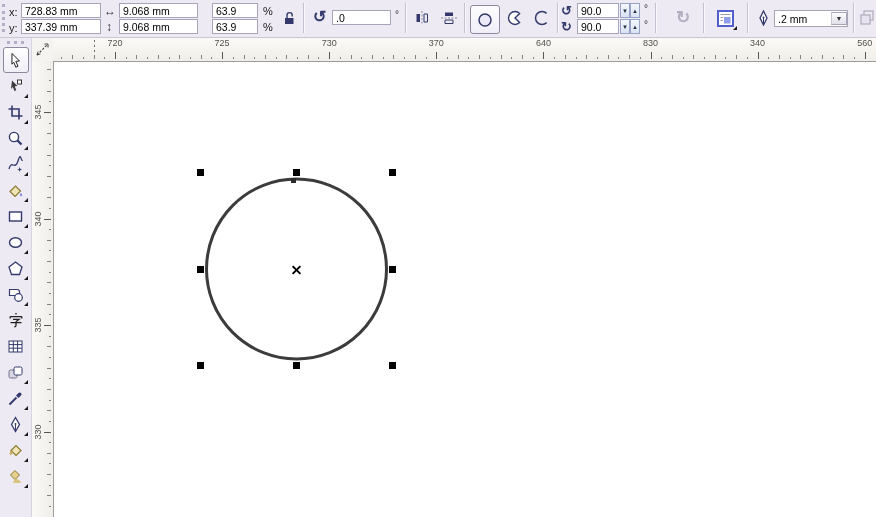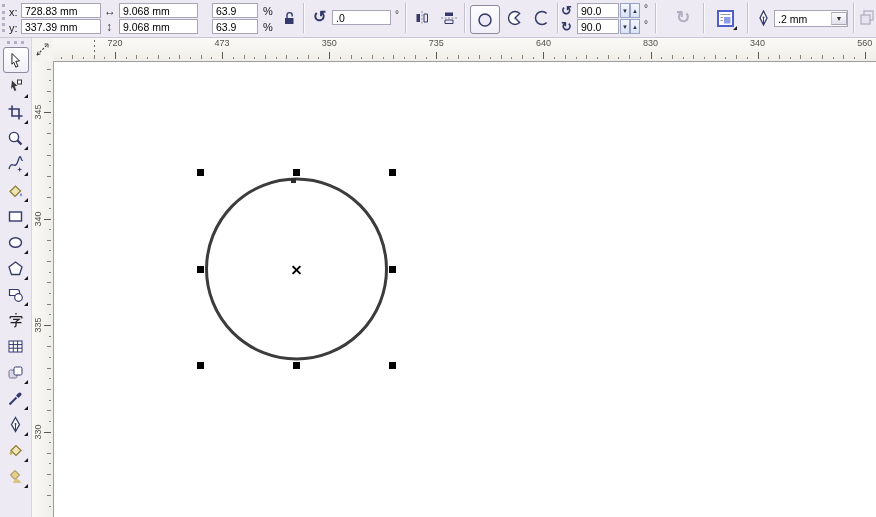--- a/index.html
+++ b/index.html
@@ -333,43 +333,43 @@
     <div class="tick half" style="left: 94.71px;"></div>
     <div class="tick" style="left: 105.42px;"></div>
     <div class="tick half" style="left: 116.13px;"></div>
     <div class="tick" style="left: 126.84px;"></div>
     <div class="tick half" style="left: 137.55px;"></div>
     <div class="tick" style="left: 148.26px;"></div>
     <div class="tick half" style="left: 158.97px;"></div>
     <div class="tick" style="left: 169.68px;"></div>
     <div class="tick half" style="left: 180.39px;"></div>
     <div class="tick major" style="left: 191.1px;"></div>
-    <div class="tick-label" style="left: 191.1px;">473</div>
+    <div class="tick-label" style="left: 191.1px;">725</div>
     <div class="tick half" style="left: 201.81px;"></div>
     <div class="tick" style="left: 212.52px;"></div>
     <div class="tick half" style="left: 223.23px;"></div>
     <div class="tick" style="left: 233.94px;"></div>
     <div class="tick half" style="left: 244.65px;"></div>
     <div class="tick" style="left: 255.36px;"></div>
     <div class="tick half" style="left: 266.07px;"></div>
     <div class="tick" style="left: 276.78px;"></div>
     <div class="tick half" style="left: 287.49px;"></div>
     <div class="tick major" style="left: 298.2px;"></div>
-    <div class="tick-label" style="left: 298.2px;">350</div>
+    <div class="tick-label" style="left: 298.2px;">730</div>
     <div class="tick half" style="left: 308.91px;"></div>
     <div class="tick" style="left: 319.62px;"></div>
     <div class="tick half" style="left: 330.33px;"></div>
     <div class="tick" style="left: 341.04px;"></div>
     <div class="tick half" style="left: 351.75px;"></div>
     <div class="tick" style="left: 362.46px;"></div>
     <div class="tick half" style="left: 373.17px;"></div>
     <div class="tick" style="left: 383.88px;"></div>
     <div class="tick half" style="left: 394.59px;"></div>
     <div class="tick major" style="left: 405.3px;"></div>
-    <div class="tick-label" style="left: 405.3px;">735</div>
+    <div class="tick-label" style="left: 405.3px;">370</div>
     <div class="tick half" style="left: 416.01px;"></div>
     <div class="tick" style="left: 426.72px;"></div>
     <div class="tick half" style="left: 437.43px;"></div>
     <div class="tick" style="left: 448.14px;"></div>
     <div class="tick half" style="left: 458.85px;"></div>
     <div class="tick" style="left: 469.56px;"></div>
     <div class="tick half" style="left: 480.27px;"></div>
     <div class="tick" style="left: 490.98px;"></div>
     <div class="tick half" style="left: 501.69px;"></div>
     <div class="tick major" style="left: 512.4px;"></div>

